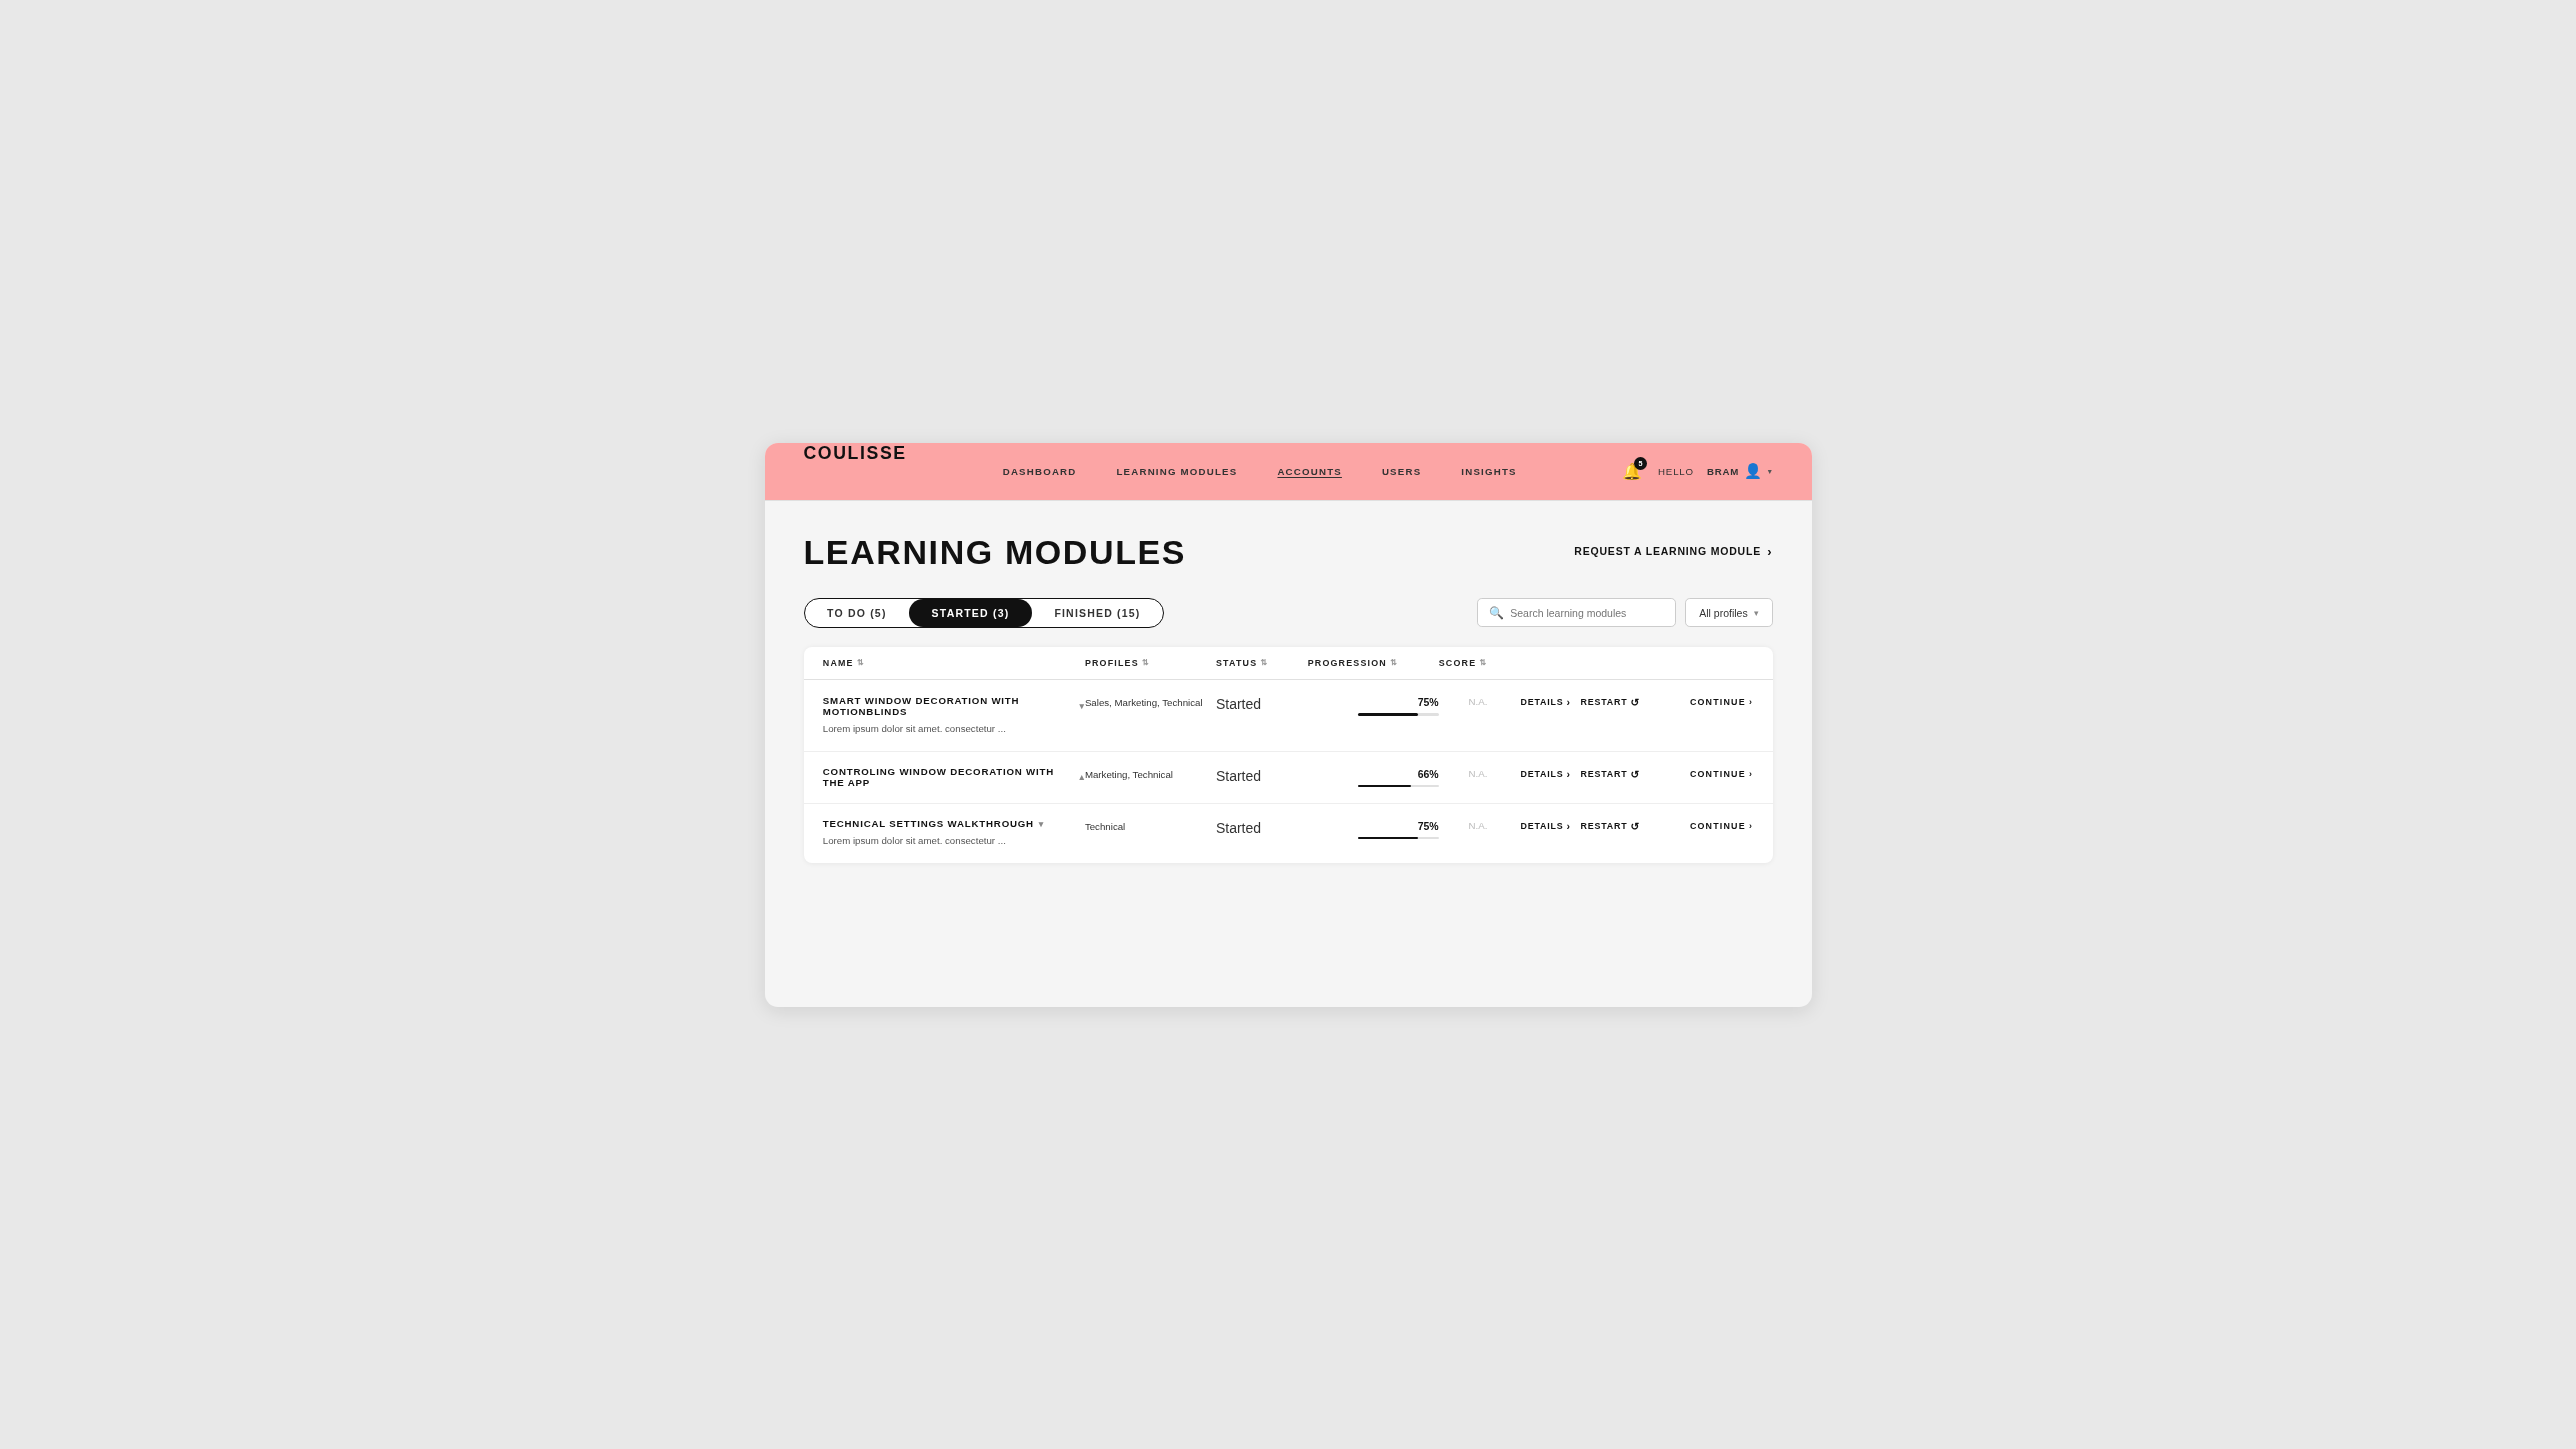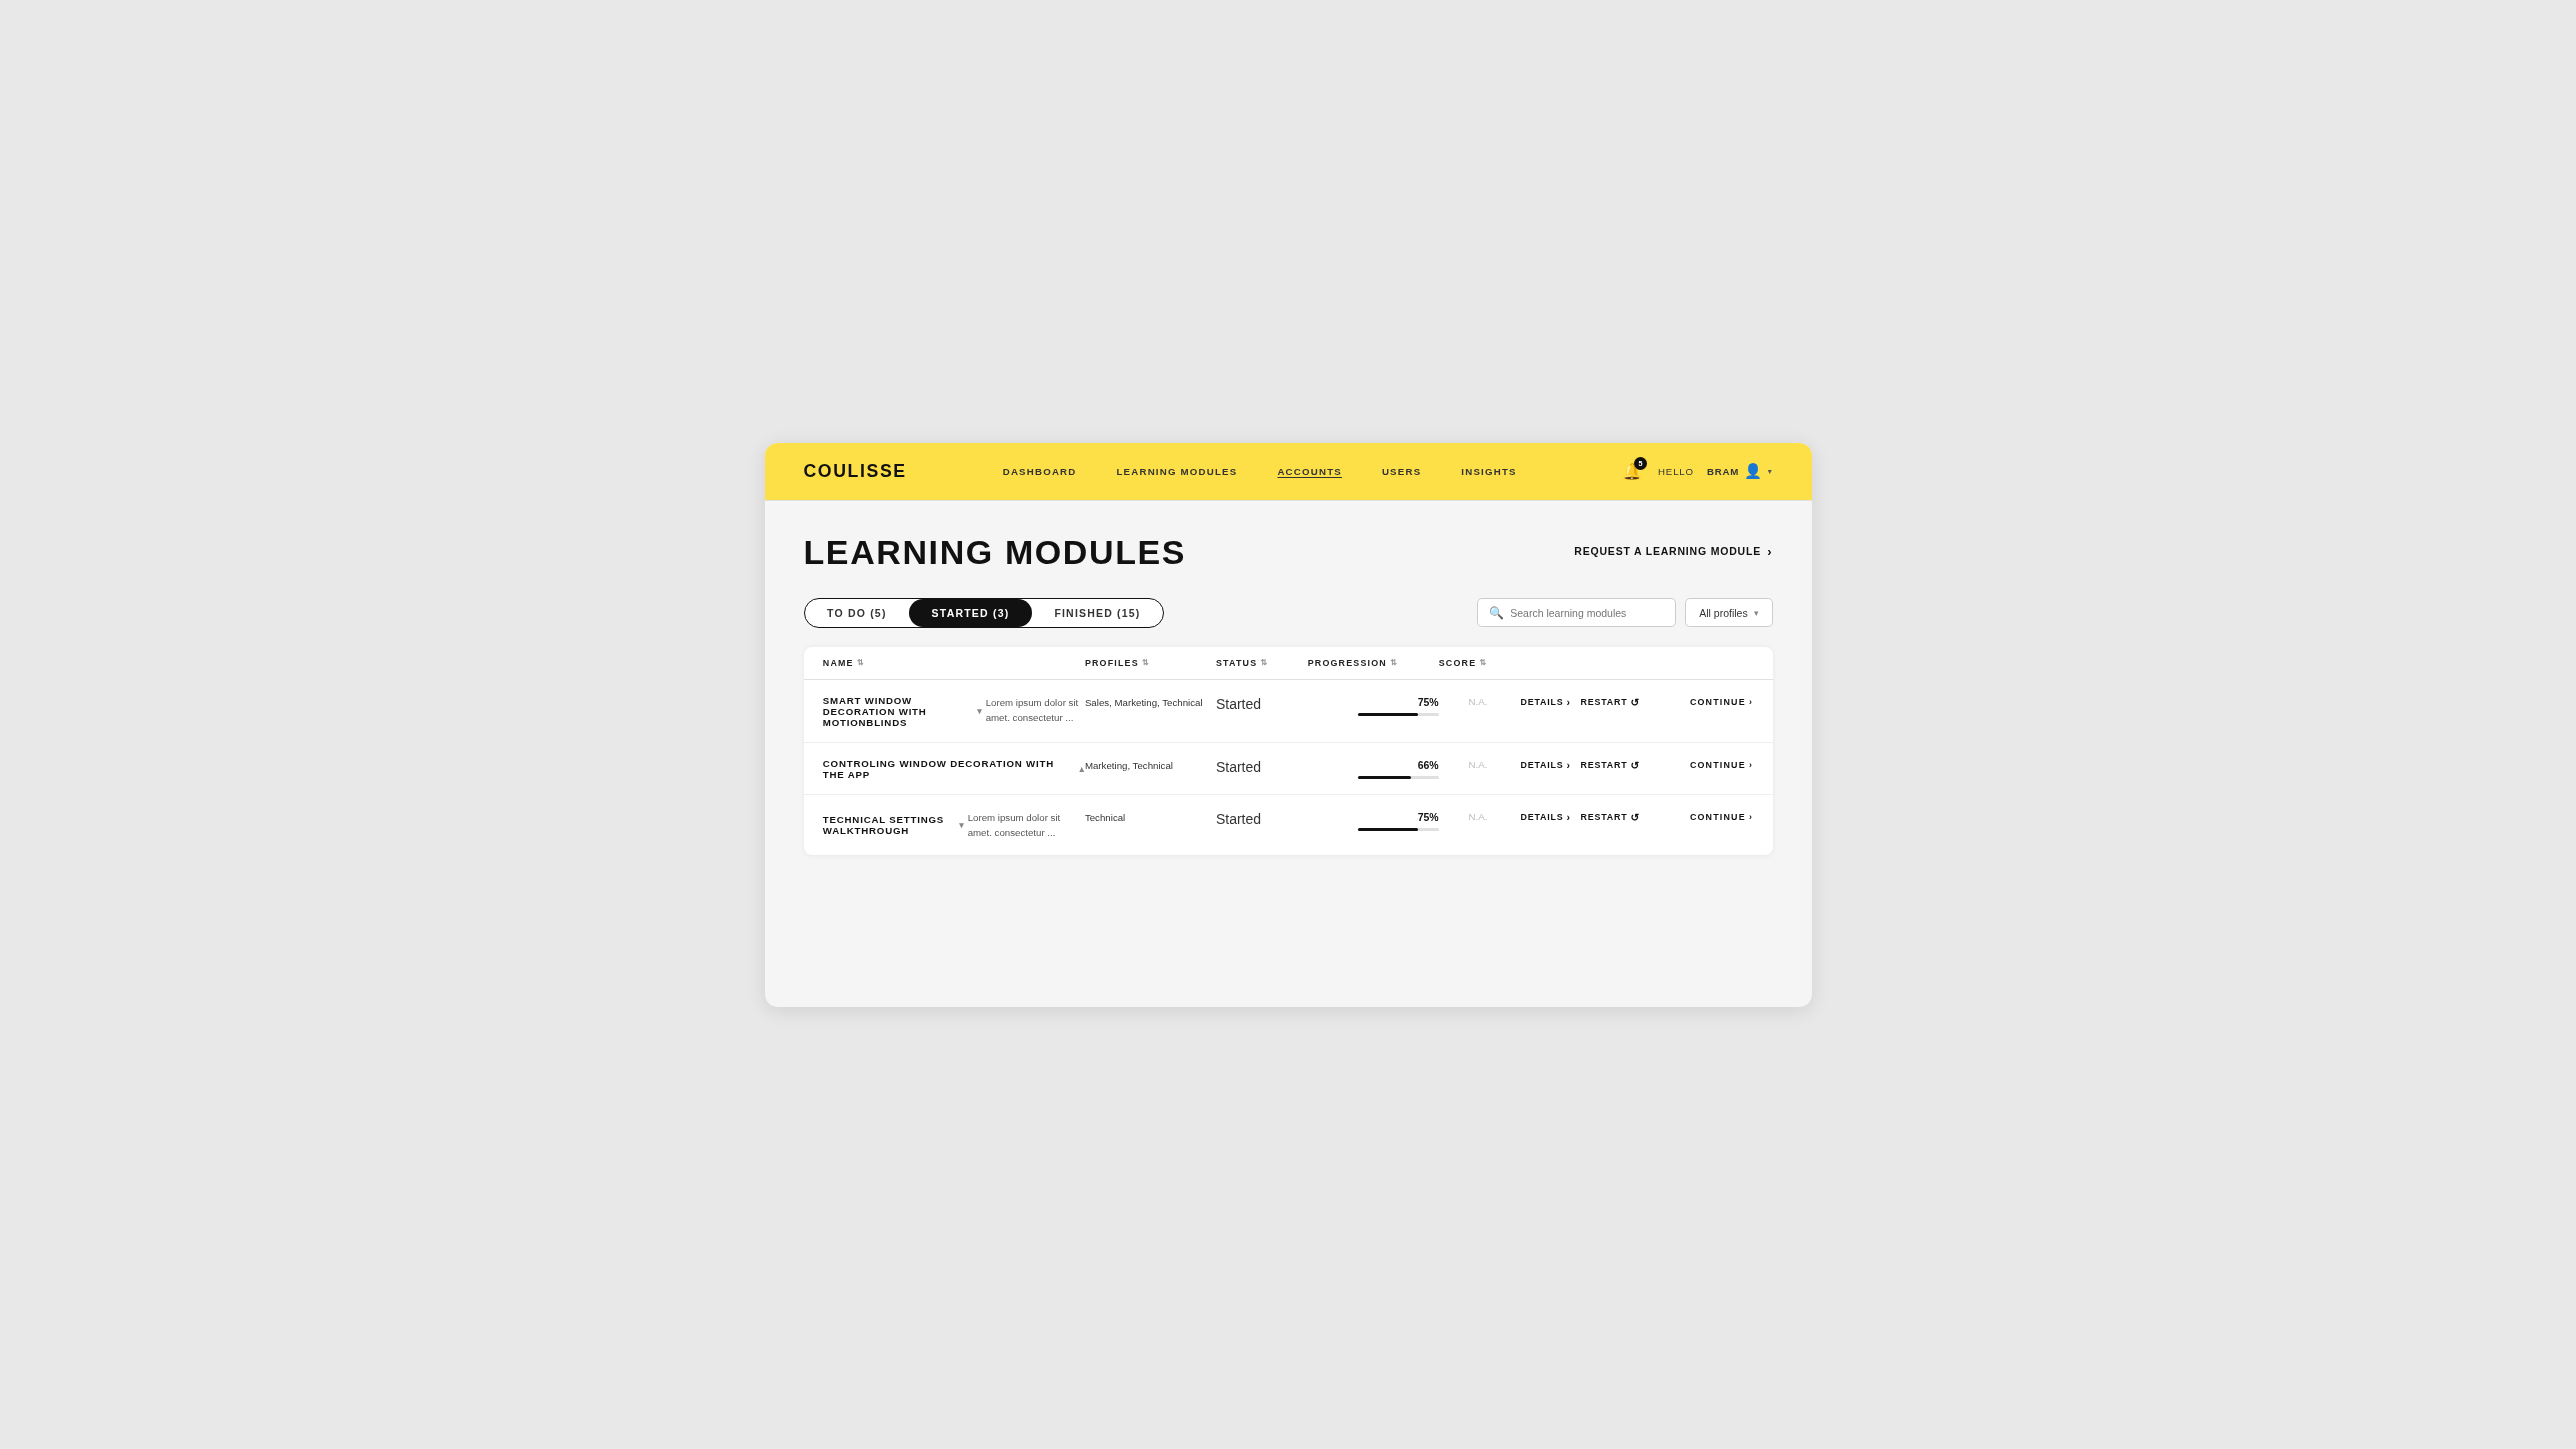--- a/index.html
+++ b/index.html
@@ -16,24 +16,23 @@
       background: #f5f5f5;
       border-radius: 13px;
       width: 100%;
       max-width: 1047px;
       min-height: 564px;
       overflow: hidden;
       box-shadow: 0 3.2px 19.3px rgba(0,0,0,0.10);
     }
     
     .header {
-      background: #fde047;
+      background: #fca5a5;
       border-bottom: 0.8px solid #e0e0e0;
       display: flex;
-      align-items: center;
       padding: 0 39px;
       height: 58px;
       gap: 0;
     }
     .logo {
       font-size: 17.7px;
       font-weight: 900;
       letter-spacing: 1.6px;
       color: #111;
       margin-right: 48px;
@@ -253,21 +252,21 @@
 
     
     .table-row {
       border-bottom: 0.8px solid #eee;
       padding: 14.5px 19.3px;
       display: grid;
       grid-template-columns: 2fr 1fr 0.7fr 1fr 0.6fr 1.8fr;
       align-items: start;
     }
     .table-row:last-child { border-bottom: none; }
-    .module-name-cell { display: flex; flex-direction: row; gap: 3.2px; }
+    .module-name-cell { display: flex; flex-direction: column; gap: 3.2px; }
     .module-name {
       font-size: 9.7px;
       font-weight: 800;
       letter-spacing: 0.8px;
       text-transform: uppercase;
       color: #111;
       display: flex;
       align-items: center;
       gap: 4.8px;
     }

